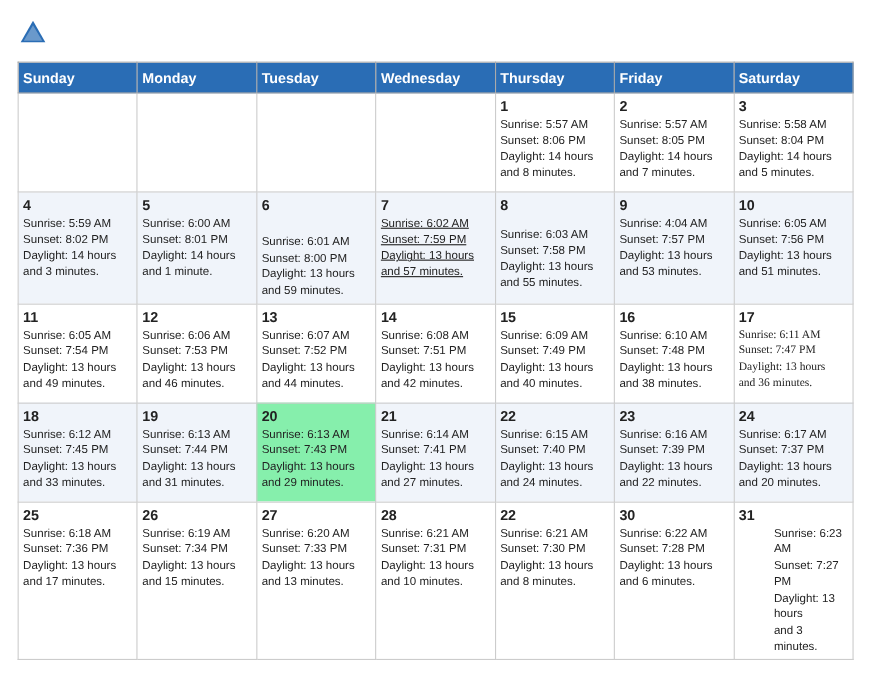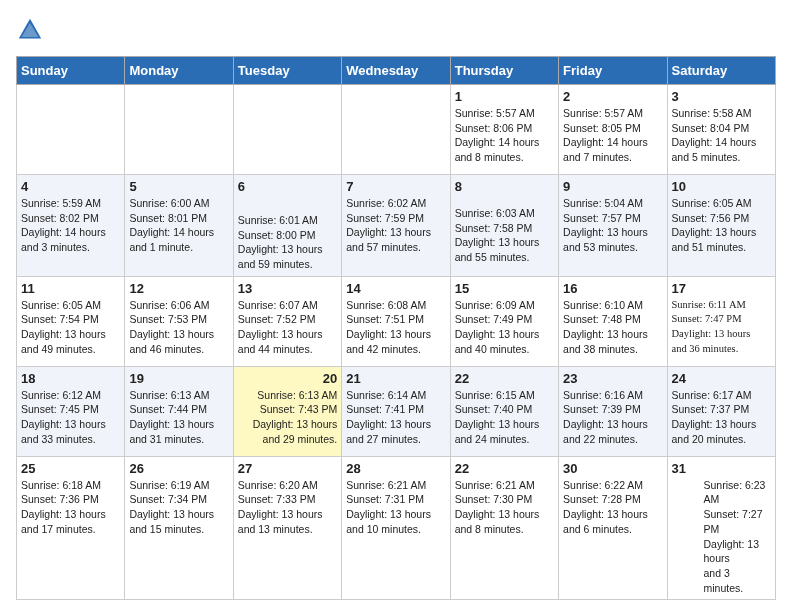--- a/index.html
+++ b/index.html
@@ -164,35 +164,35 @@
         </td>
         <td style="background: rgb(240, 244, 250);">
           <div class="day-number">6</div>
           <div class="day-info" style="white-space: pre-line; margin-top: 19px;">Sunrise: 6:01 AM
 Sunset: 8:00 PM
 Daylight: 13 hours
 and 59 minutes.</div>
         </td>
         <td style="background: rgb(240, 244, 250);">
           <div class="day-number">7</div>
-          <div class="day-info" style="white-space: pre-line;">Sunrise: 6:02 AM
+          <div class="day-info" style="white-space: pre-line; text-decoration: underline;">Sunrise: 6:02 AM
 Sunset: 7:59 PM
 Daylight: 13 hours
 and 57 minutes.</div>
         </td>
         <td style="background: rgb(240, 244, 250);">
           <div class="day-number">8</div>
           <div class="day-info" style="white-space: pre-line; margin-top: 12px;">Sunrise: 6:03 AM
 Sunset: 7:58 PM
 Daylight: 13 hours
 and 55 minutes.</div>
         </td>
         <td style="background: rgb(240, 244, 250);">
           <div class="day-number">9</div>
-          <div class="day-info" style="white-space: pre-line;">Sunrise: 5:04 AM
+          <div class="day-info" style="white-space: pre-line;">Sunrise: 4:04 AM
 Sunset: 7:57 PM
 Daylight: 13 hours
 and 53 minutes.</div>
         </td>
         <td style="background: rgb(240, 244, 250);">
           <div class="day-number">10</div>
           <div class="day-info" style="white-space: pre-line;">Sunrise: 6:05 AM
 Sunset: 7:56 PM
 Daylight: 13 hours
 and 51 minutes.</div>
@@ -257,21 +257,21 @@
 Daylight: 13 hours
 and 33 minutes.</div>
         </td>
         <td style="background: rgb(240, 244, 250);">
           <div class="day-number">19</div>
           <div class="day-info" style="white-space: pre-line;">Sunrise: 6:13 AM
 Sunset: 7:44 PM
 Daylight: 13 hours
 and 31 minutes.</div>
         </td>
-        <td style="background: #fef9c3; text-align: right;">
+        <td style="background: #86efac;">
           <div class="day-number">20</div>
           <div class="day-info" style="white-space: pre-line;">Sunrise: 6:13 AM
 Sunset: 7:43 PM
 Daylight: 13 hours
 and 29 minutes.</div>
         </td>
         <td style="background: rgb(240, 244, 250);">
           <div class="day-number">21</div>
           <div class="day-info" style="white-space: pre-line;">Sunrise: 6:14 AM
 Sunset: 7:41 PM

